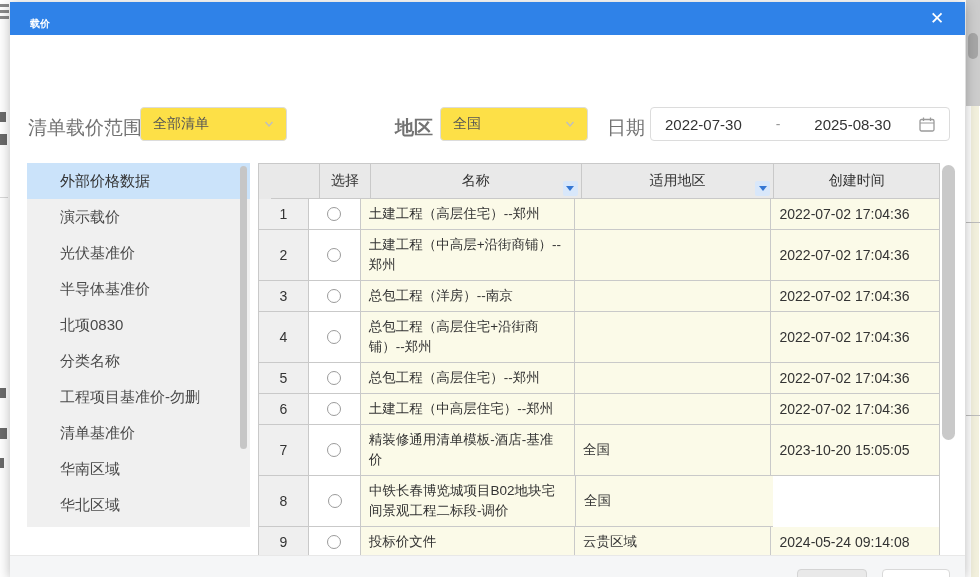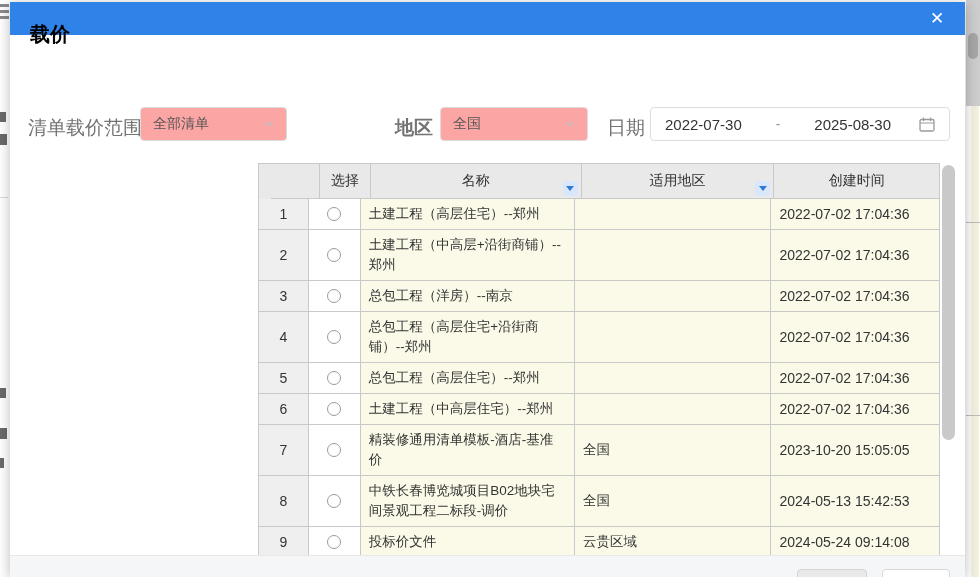--- a/index.html
+++ b/index.html
@@ -14,33 +14,33 @@
   .right-thumb { position:absolute; left:968px; top:33px; width:10px; height:26px; background:#a6a6a6; border-radius:5px; }
   .right-yellow { position:absolute; left:971px; top:106px; width:8px; height:471px; background:#f3f1de; }
   .right-l1 { position:absolute; left:966px; top:222px; width:14px; height:1px; background:#bdbdbd; }
   .right-l2 { position:absolute; left:966px; top:415px; width:14px; height:1px; background:#bdbdbd; }
 
   
   .modal { position:absolute; left:10px; top:2px; width:955px; height:575px;
     background:#fff; overflow:hidden; box-shadow:0 2px 12px rgba(0,0,0,.28); }
 
   .mheader { position:absolute; left:0; top:0; width:100%; height:33px; background:#2f82e8; }
-  .mtitle { position:absolute; left:20px; top:16px; line-height:33px; color:#000000; font-size:20px; font-weight:bold; }
+  .mtitle { position:absolute; left:20px; top:5px; line-height:33px; color:#ffffff; font-size:10px; font-weight:bold; }
   .mclose { position:absolute; right:16px; top:0; width:24px; height:33px; line-height:33px;
     text-align:center; color:#fff; font-size:17px; cursor:pointer; }
 
   .tabbar { position:absolute; left:0; top:33px; width:100%; height:57px;
     border-bottom:1px solid #e4e4e4; display:flex; padding-left:18px; gap:46px; }
   .tab { font-size:15px; color:#333; line-height:53px; height:56px;
     border-bottom:3px solid transparent; cursor:pointer; white-space:nowrap; }
   .tab.active { color:#2f82e8; border-bottom-color:#2f82e8; }
 
   .filterrow { position:absolute; left:0; top:104px; width:100%; height:38px; }
   .flabel { position:absolute; top:9px; font-size:19px; color:#737373; white-space:nowrap; }
-  .selbox { position:absolute; top:1px; height:34px; background:#fca5a5; border:1px solid #dcdcdc;
+  .selbox { position:absolute; top:1px; height:34px; background:#fde047; border:1px solid #dcdcdc;
     border-radius:4px; display:flex; align-items:center; padding:0 12px; cursor:pointer; }
   .selval { font-size:14px; color:#555; flex:1; }
   .chev { width:10px; height:10px; margin-left:8px; flex:none; }
   .datebox { position:absolute; top:1px; height:34px; background:#fff; border:1px solid #dcdcdc;
     border-radius:4px; display:flex; align-items:center; justify-content:space-between;
     padding:0 14px; cursor:pointer; }
   .dateval { font-size:15px; color:#333; }
   .datesep { font-size:14px; color:#999; padding:0 6px; }
 
   .sidebar { position:absolute; left:17px; top:161px; width:223px; height:364px; background:#f0f0f0; }
@@ -136,20 +136,35 @@
         <span class="dateval">2025-08-30</span>
         <svg class="calicon" viewBox="0 0 16 15">
           <rect x="1" y="2.5" width="14" height="11.5" rx="1.5" fill="none" stroke="#9a9a9a" stroke-width="1.3"></rect>
           <line x1="4.5" y1="0.5" x2="4.5" y2="4" stroke="#9a9a9a" stroke-width="1.3"></line>
           <line x1="11.5" y1="0.5" x2="11.5" y2="4" stroke="#9a9a9a" stroke-width="1.3"></line>
           <line x1="1" y1="6" x2="15" y2="6" stroke="#9a9a9a" stroke-width="1"></line>
         </svg>
       </div>
     </div>
 
+    <div class="sidebar">
+      <div>
+          <div class="side-item selected">外部价格数据</div>
+          <div class="side-item">演示载价</div>
+          <div class="side-item">光伏基准价</div>
+          <div class="side-item">半导体基准价</div>
+          <div class="side-item">北项0830</div>
+          <div class="side-item">分类名称</div>
+          <div class="side-item">工程项目基准价-勿删</div>
+          <div class="side-item">清单基准价</div>
+          <div class="side-item">华南区域</div>
+          <div class="side-item">华北区域</div>
+        </div>
+      <div class="side-scroll"></div>
+    </div>
 
     <div class="table">
       <div class="thead">
         <div class="hcell c-idx" style="background:#e9e9e9;"></div>
         <div class="hcell c-sel" style="background:#e9e9e9;">选择</div>
         <div class="hcell" style="width:215px;">
           <span>名称</span>
           <span class="funnel">
               <i></i>
             </span>
@@ -226,21 +241,20 @@
             <div class="tcell c-region">全国</div>
             <div class="tcell c-time">2023-10-20 15:05:05</div>
           </div>
           <div class="trow">
             <div class="tcell c-idx">8</div>
             <div class="tcell c-sel">
               <span class="radio"></span>
             </div>
             <div class="tcell c-name">中铁长春博览城项目B02地块宅间景观工程二标段-调价</div>
             <div class="tcell c-region">全国</div>
-            <div class="tcell c-time">2024-05-13 15:42:53</div>
           </div>
           <div class="trow">
             <div class="tcell c-idx">9</div>
             <div class="tcell c-sel">
               <span class="radio"></span>
             </div>
             <div class="tcell c-name">投标价文件</div>
             <div class="tcell c-region">云贵区域</div>
             <div class="tcell c-time">2024-05-24 09:14:08</div>
           </div>

